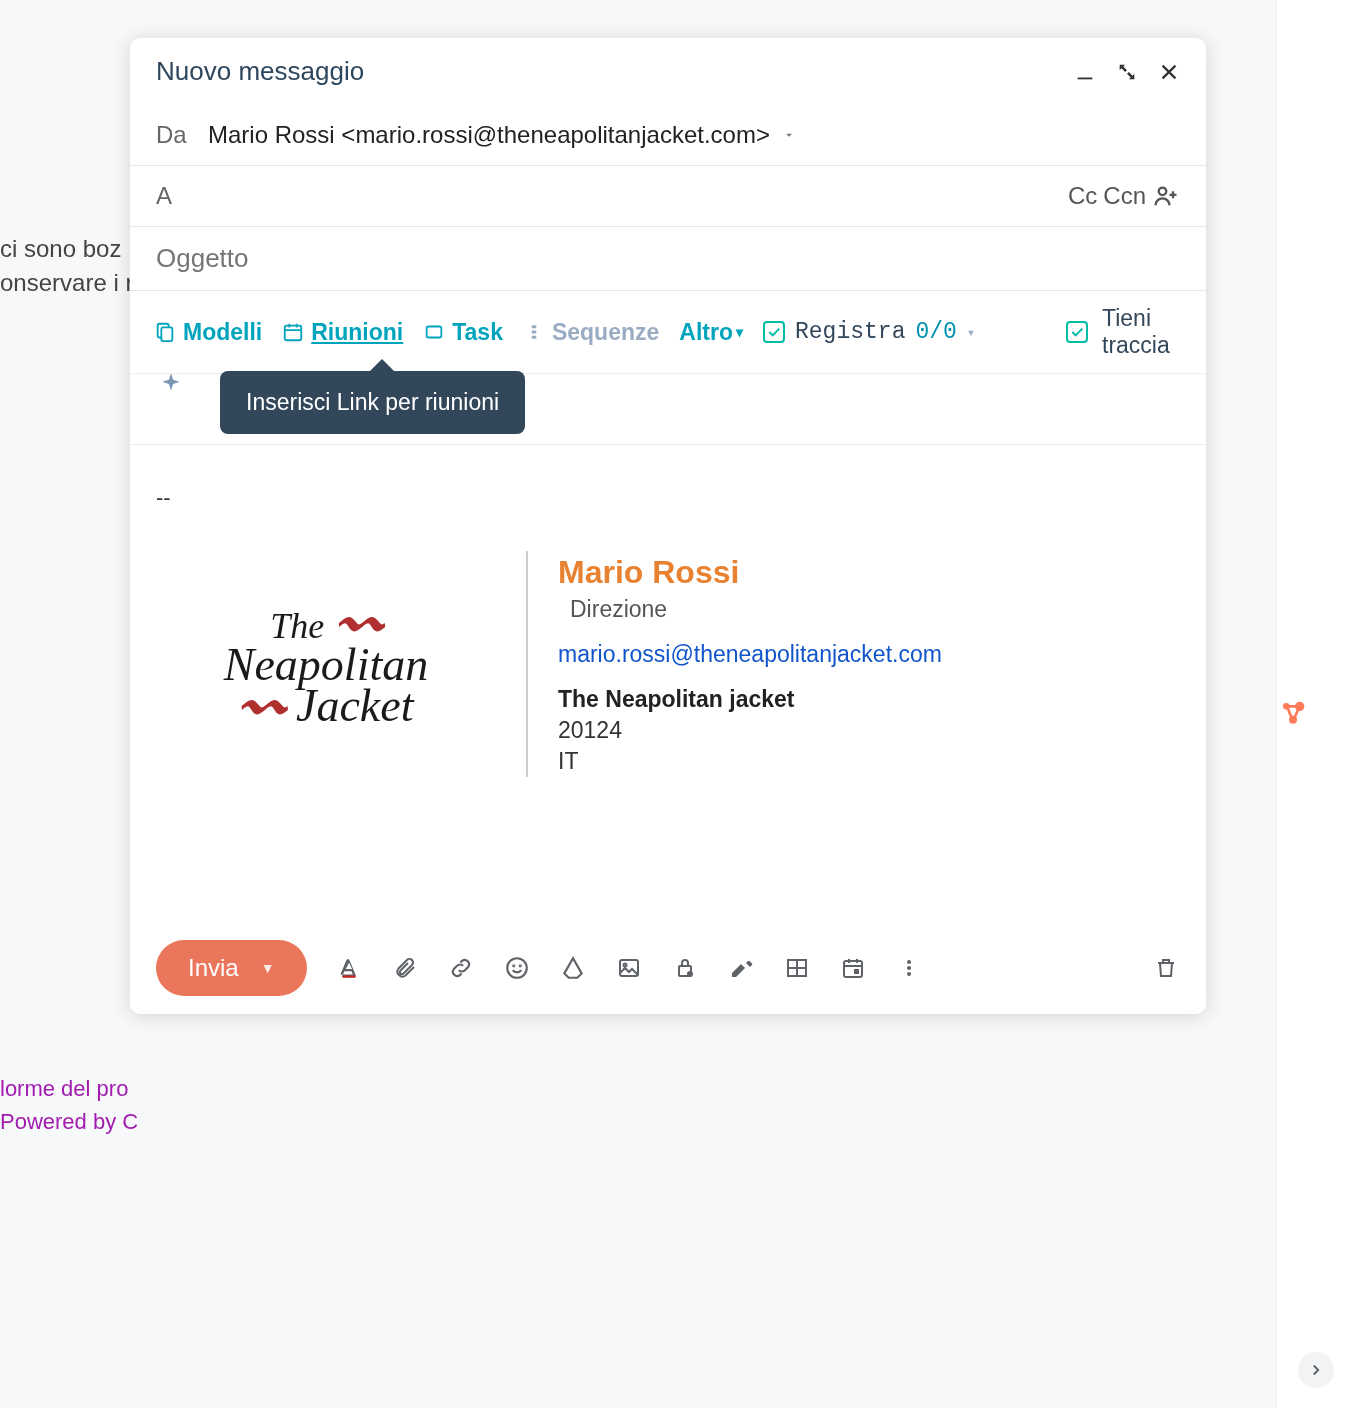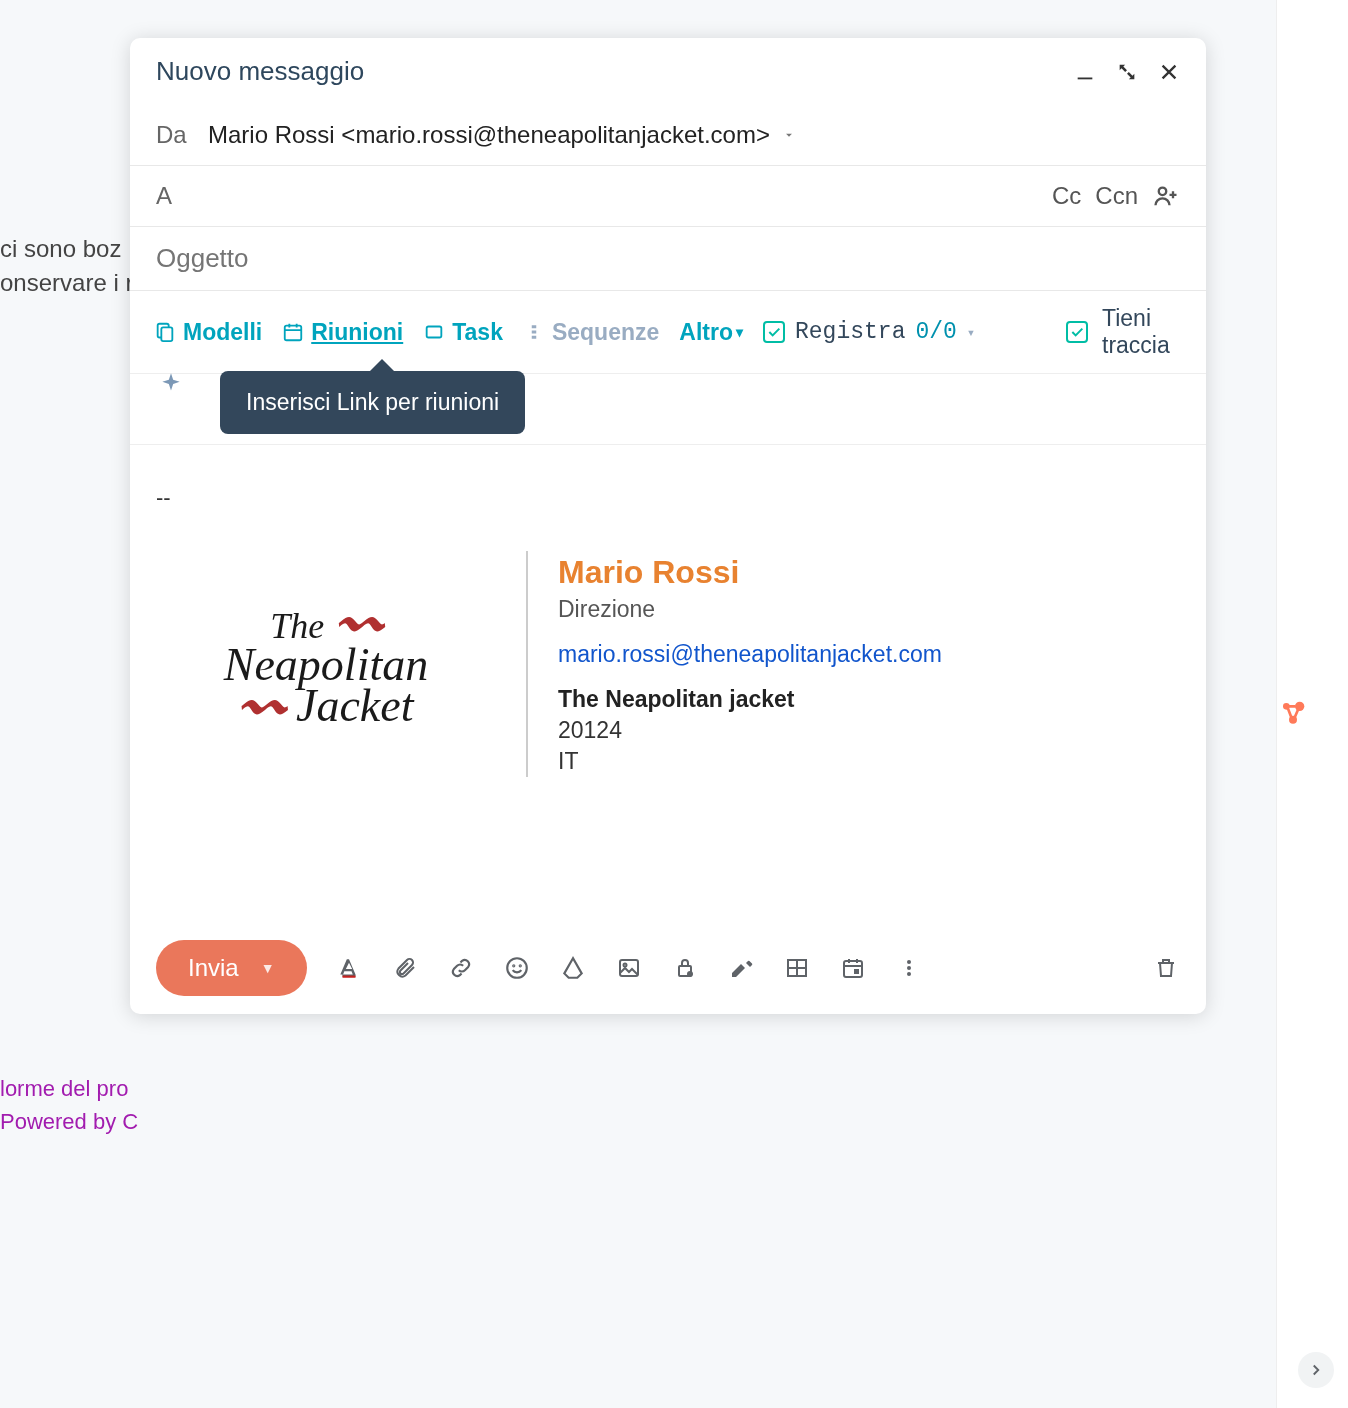--- a/index.html
+++ b/index.html
@@ -62,21 +62,21 @@
   display: flex;
   align-items: center;
   padding: 16px 26px;
   border-bottom: 1px solid #e8e8e8;
   font-size: 24px;
   gap: 12px;
 }
 .field-label { color: #666; min-width: 40px; }
 .field-from-value { color: #222; }
 .to-row { justify-content: space-between; }
-.to-right { display: flex; gap: 14px; align-items: center; color: #555; font-size: 24px; text-align: right; }
+.to-right { display: flex; gap: 6px; align-items: center; color: #555; font-size: 24px; text-align: right; }
 .subject-input {
   border: none;
   outline: none;
   font-size: 26px;
   color: #888;
   width: 100%;
 }
 .hubspot-bar {
   display: flex;
   align-items: center;
@@ -160,21 +160,21 @@
   position: relative;
 }
 .logo-small { font-size: 36px; }
 .logo-swoosh { color: #b03030; }
 .sig-divider {
   width: 2px;
   background: #ccc;
 }
 .sig-details { font-size: 23px; line-height: 1.35; }
 .sig-name { color: #e88230; font-weight: 700; font-size: 32px; }
-.sig-role { color: #555; margin-bottom: 14px; }
+.sig-role { color: #555; margin-bottom: 14px; margin-left: 12px; }
 .sig-email { color: #1155cc; margin-bottom: 14px; }
 .sig-company { font-weight: 700; color: #222; }
 .sig-addr { color: #333; }
 .compose-footer {
   display: flex;
   align-items: center;
   padding: 18px 26px;
   gap: 28px;
 }
 .send-btn {

